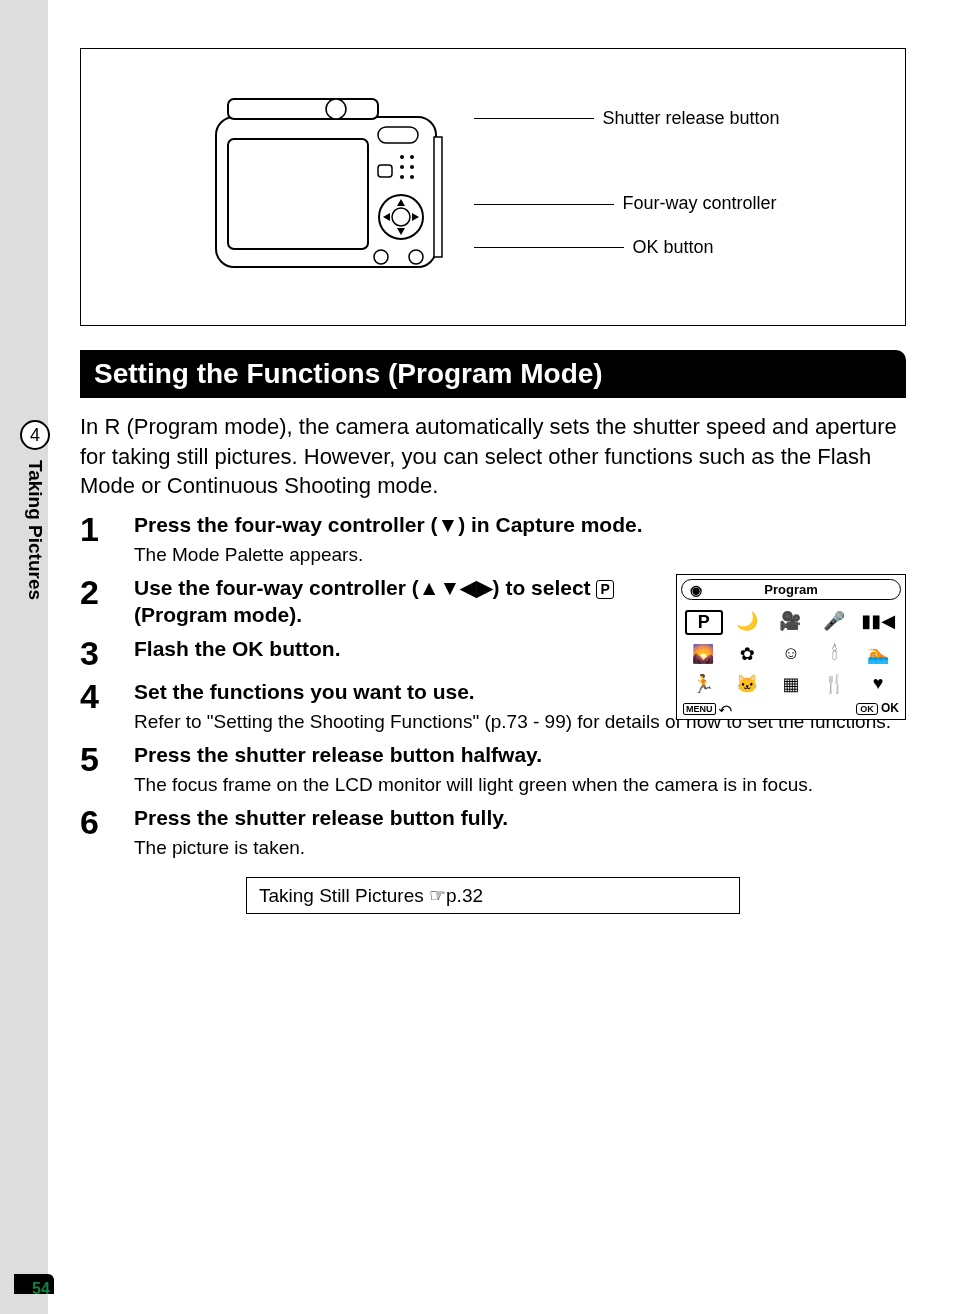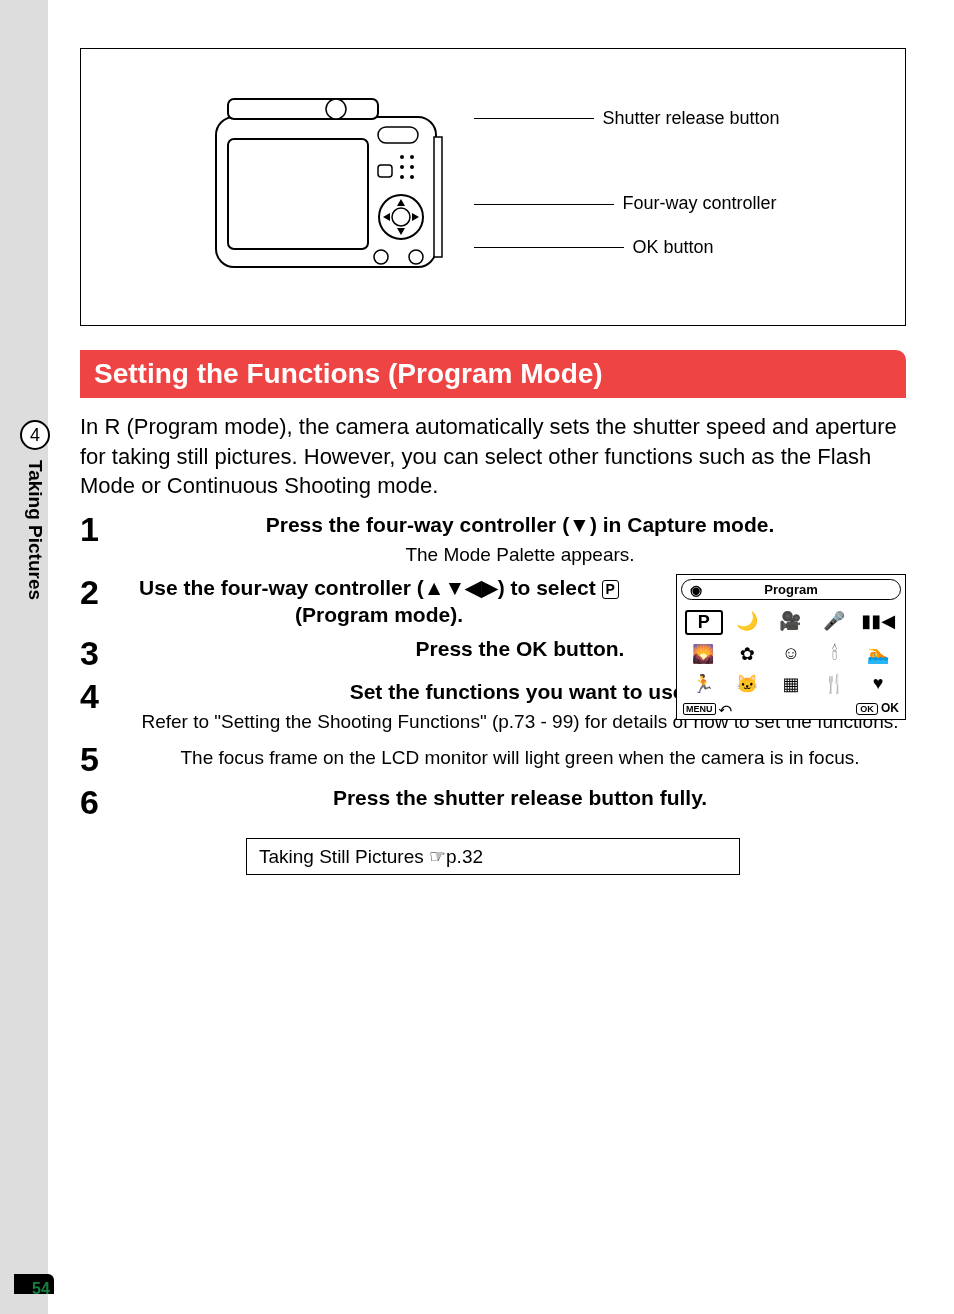--- a/index.html
+++ b/index.html
@@ -65,21 +65,21 @@
   .diagram-inner { display: flex; align-items: center; gap: 8px; }
   .camera-svg { width: 260px; }
   .callouts { font-size: 18px; line-height: 1.4; }
   .callout-row { display: flex; align-items: center; margin: 8px 0; }
   .callout-line { width: 120px; height: 1px; background: #000; margin-right: 8px; }
   .callout-row:nth-child(2) .callout-line { width: 140px; }
   .callout-row:nth-child(3) .callout-line { width: 150px; }
   .callout-row:nth-child(1){ margin-top:0; margin-bottom:60px;}
   .callout-row:nth-child(2){ margin-bottom:18px;}
   .heading-bar {
-    background: #ef4444;
+    background: #000000;
     color: #fff;
     font-size: 28px;
     font-weight: bold;
     padding: 8px 14px;
     margin-top: 24px;
     border-top-right-radius: 10px;
   }
   .body-text {
     font-size: 22px;
     margin-top: 14px;
@@ -87,21 +87,21 @@
   }
   .steps { margin-top: 10px; }
   .step { display: flex; margin-top: 6px; }
   .step-num {
     font-size: 34px;
     font-weight: bold;
     width: 54px;
     flex-shrink: 0;
     line-height: 1.1;
   }
-  .step-body { flex: 1; text-align: center; }
+  .step-body { flex: 1; }
   .step-title { font-size: 21px; font-weight: bold; line-height: 1.3; }
   .step-desc { font-size: 19px; margin-top: 4px; line-height: 1.35; }
   .inline-icon {
     display: inline-block;
     border: 1.5px solid #000;
     border-radius: 3px;
     font-size: 14px;
     font-weight: bold;
     padding: 0 3px;
     vertical-align: middle;
@@ -260,43 +260,45 @@
         <div class="palette-footer">
           <span><span class="menu-btn">MENU</span> <span>⤺</span></span>
           <span><span class="ok-btn">OK</span> <b>OK</b></span>
         </div>
       </div>
     </div>
 
     <div class="step">
       <div class="step-num">3</div>
       <div class="step-body">
-        <div class="step-title">Press the OK button.</div>
+        <div class="step-title">Flash the OK button.</div>
       </div>
     </div>
 
     <div class="step">
       <div class="step-num">4</div>
       <div class="step-body">
         <div class="step-title">Set the functions you want to use.</div>
         <div class="step-desc">Refer to "Setting the Shooting Functions" (p.73 - 99) for details of how to set the functions.</div>
       </div>
     </div>
 
     <div class="step">
       <div class="step-num">5</div>
       <div class="step-body">
+        <div class="step-title">Press the shutter release button halfway.</div>
         <div class="step-desc">The focus frame on the LCD monitor will light green when the camera is in focus.</div>
       </div>
     </div>
 
     <div class="step">
       <div class="step-num">6</div>
       <div class="step-body">
         <div class="step-title">Press the shutter release button fully.</div>
+        <div class="step-desc">The picture is taken.</div>
       </div>
     </div>
 
   </div>
 
   <div class="ref-box">Taking Still Pictures ☞p.32</div>
 
 </div>
 
 </body></html>

